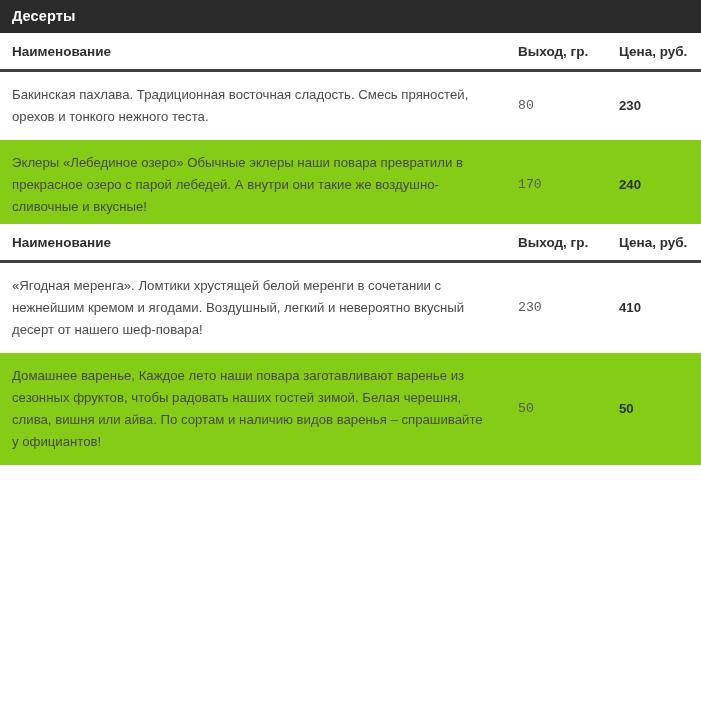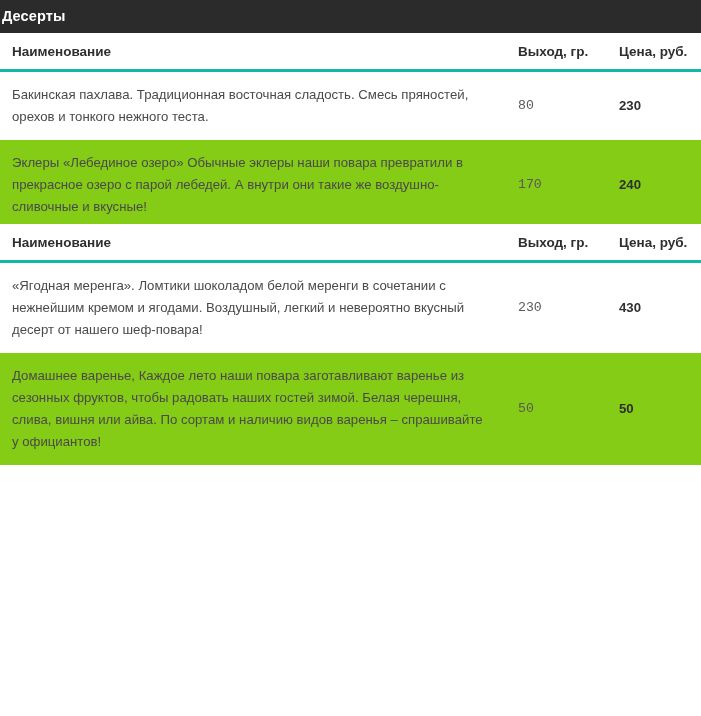--- a/index.html
+++ b/index.html
@@ -26,33 +26,33 @@
   .col-name  { width: 518px; }
   .col-yield { width: 101px; }
   .col-price { width: 82px; }
 
   
   .section-title-cell {
     background: #2b2b2b;
     color: #ffffff;
     font-size: 14.5px;
     font-weight: bold;
-    padding: 8px 12px 9px 2px;
+    padding: 8px 12px 9px 12px;
     letter-spacing: 0.1px;
   }
 
   
   .header-row > th {
     background: #ffffff;
     color: #2f2f2f;
     font-size: 13.5px;
     font-weight: bold;
     text-align: left;
     padding: 11px 12px 10px 12px;
-    border-bottom: 3px solid #14b8a6;
+    border-bottom: 3px solid #404040;
     vertical-align: middle;
     white-space: nowrap;
   }
   .header-row > th.col-yield,
   .header-row > th.col-price {
     padding-left: 0;
   }
 
   
   .data-row > td {
@@ -127,23 +127,23 @@
 
     <tr class="header-row">
       <th class="col-name">Наименование</th>
       <th class="col-yield">Выход, гр.</th>
       <th class="col-price">Цена, руб.</th>
     </tr>
 
 
 
     <tr class="data-row">
-      <td class="cell-name">«Ягодная меренга». Ломтики шоколадом белой меренги в сочетании с нежнейшим кремом и ягодами. Воздушный, легкий и невероятно вкусный десерт от нашего шеф-повара!</td>
+      <td class="cell-name">«Ягодная меренга». Ломтики хрустящей белой меренги в сочетании с нежнейшим кремом и ягодами. Воздушный, легкий и невероятно вкусный десерт от нашего шеф-повара!</td>
       <td class="cell-yield">230</td>
-      <td class="cell-price">430</td>
+      <td class="cell-price">410</td>
     </tr>
 
 
 
     <tr class="data-row shaded">
       <td class="cell-name">Домашнее варенье, Каждое лето наши повара заготавливают варенье из сезонных фруктов, чтобы радовать наших гостей зимой. Белая черешня, слива, вишня или айва. По сортам и наличию видов варенья – спрашивайте у официантов!</td>
       <td class="cell-yield">50</td>
       <td class="cell-price">50</td>
     </tr>
   </tbody>

